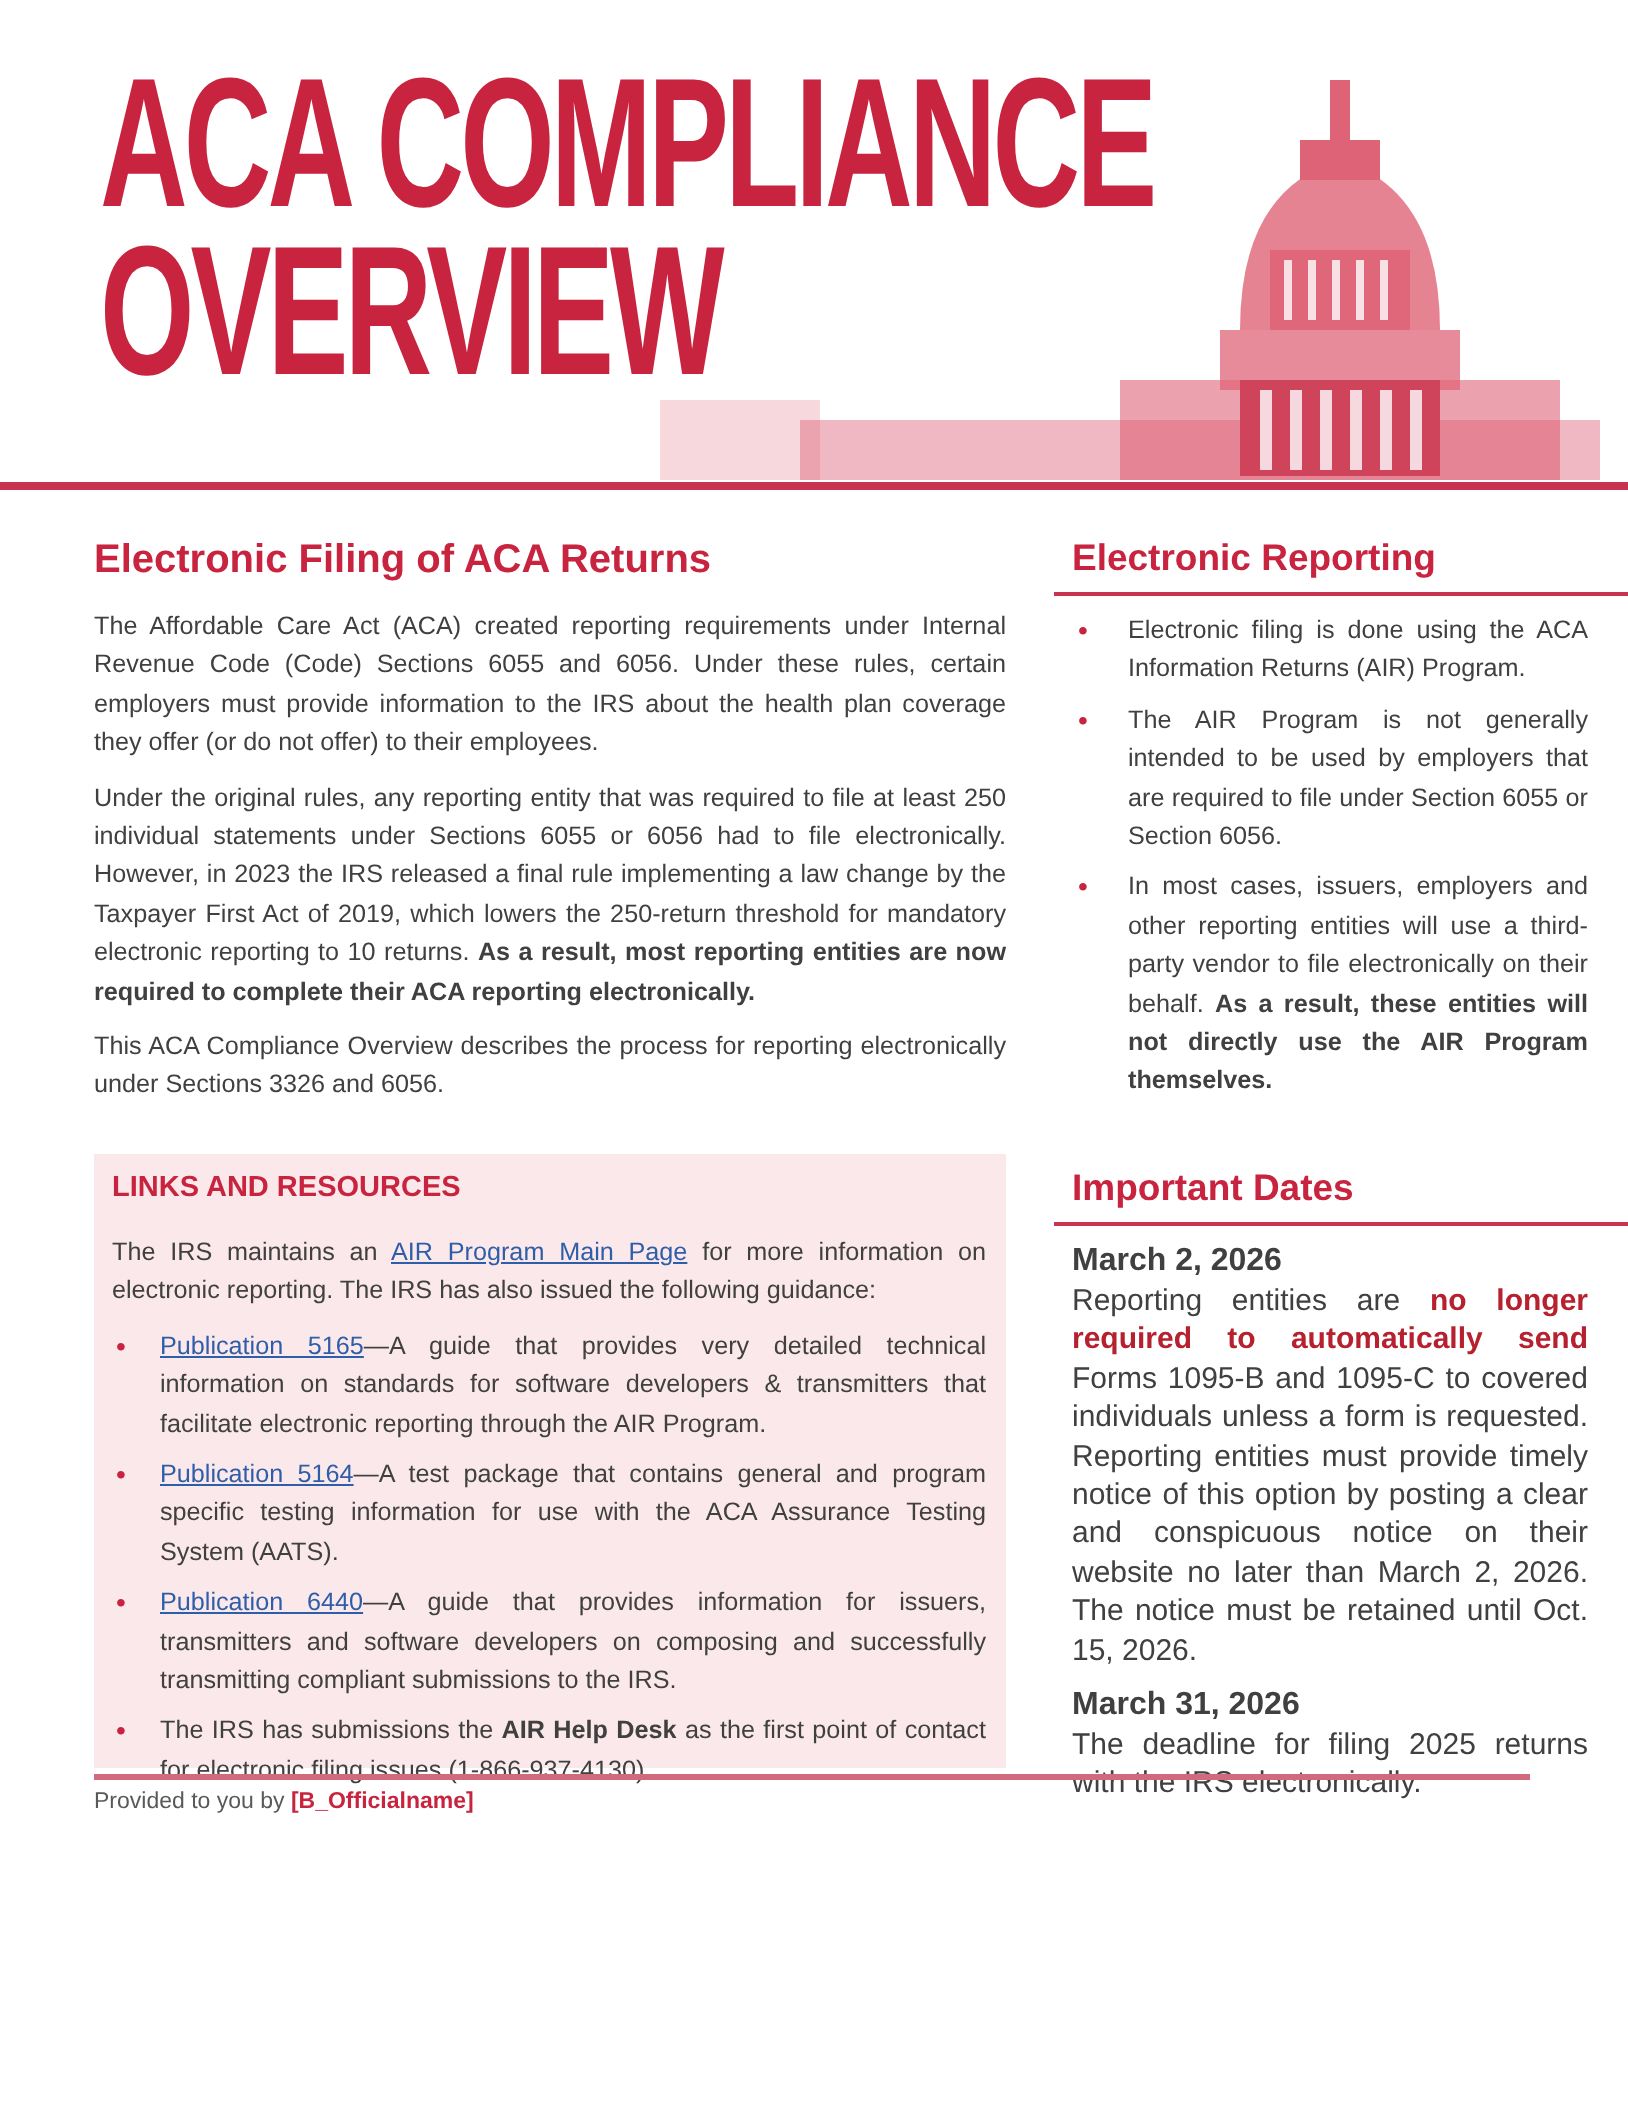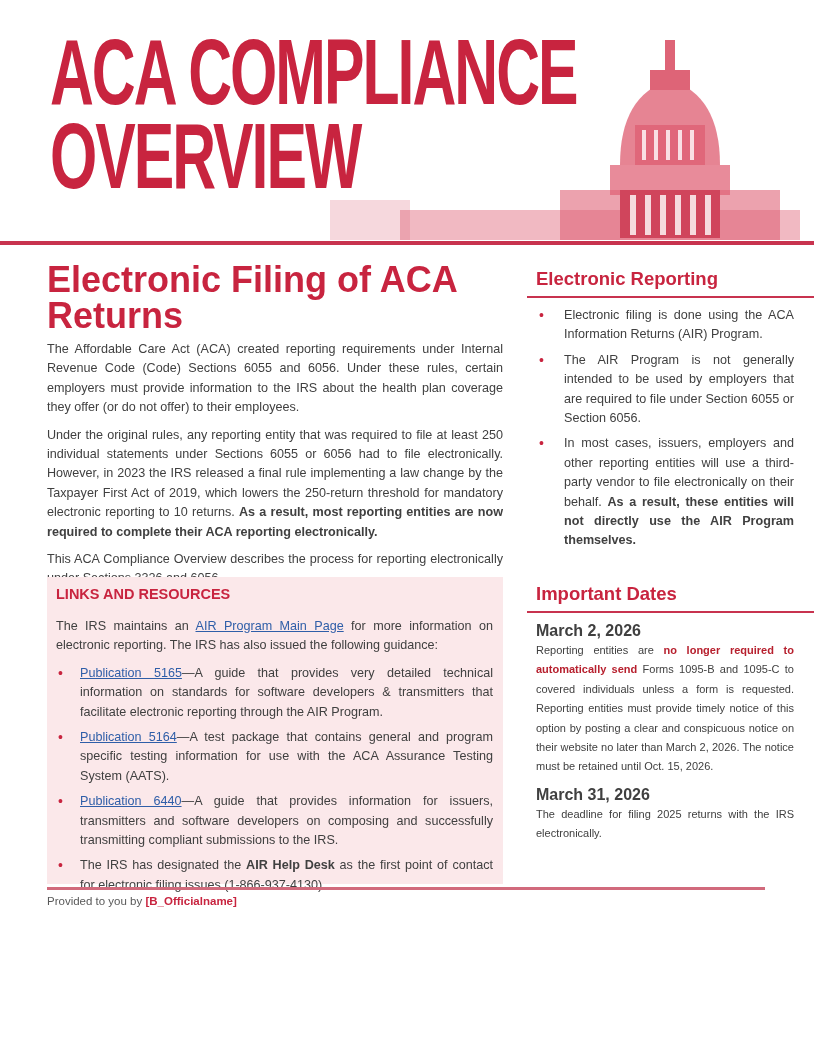--- a/index.html
+++ b/index.html
@@ -8,21 +8,21 @@
   .hero { position:absolute; left:0; top:0; width:684px; height:248px; }
   .hero-title { position:absolute; left:50px; top:30px; margin:0;
     font-family:"Liberation Sans", sans-serif; font-weight:700; color:#c8243f;
     font-size:92px; line-height:84px; letter-spacing:-3px; transform:scaleX(0.66);
     transform-origin:left top; white-space:nowrap; }
   .capitol { position:absolute; left:280px; top:15px; width:534px; height:230px; }
   .hero-rule { position:absolute; left:0; top:241px; width:814px; height:4px; background:#c8334f; }
 
   .left { position:absolute; left:47px; top:262px; width:456px; }
   .right { position:absolute; left:527px; top:262px; width:287px; }
-  h1.main-title { margin:0 0 6px 0; color:#c8243f; font-size:36px; line-height:36px; font-weight:700; }
+  h1.main-title { margin:0 0 6px 0; color:#c8243f; font-size:20px; line-height:36px; font-weight:700; }
   p.body { margin:0 0 8px 0; font-size:12.6px; line-height:19.4px; text-align:justify; }
   b { color:#404040; }
 
   .links-box { position:absolute; left:47px; top:577px; width:456px; height:307px;
     background:#fbe8ea; }
   .links-inner { padding:6px 10px 0 9px; }
   .links-title { margin:0 0 12px 0; color:#c8243f; font-size:14.5px; font-weight:700; line-height:22px; }
   .link { color:#2f5ea8; text-decoration:underline; }
   ul.list { margin:0; padding:0; list-style:none; }
   ul.list li { position:relative; padding-left:24px; margin-bottom:6px;
@@ -33,21 +33,21 @@
   .footer { position:absolute; left:47px; top:895px; font-size:11.5px; color:#595959; }
   .footer .brand { color:#c8243f; font-weight:700; }
 
   h2.side { margin:0; color:#c8243f; font-size:18.5px; font-weight:700; line-height:34px; padding-left:9px; }
   .side-rule { height:2px; background:#c8334f; margin:0 0 8px 0; width:287px; }
   .right ul.list li { padding-left:37px; text-align:justify; padding-right:20px; margin-bottom:6px; }
   .right ul.list li .dot { left:12px; }
   .right .left-just { text-align:left; }
   .dates { padding:0 20px 0 9px; }
   .date-head { margin:8px 0 0 0; font-size:16px; font-weight:700; color:#404040; line-height:20px; }
-  .date-body { margin:0; font-size:11px; line-height:19.4px; text-align:justify; }
+  .date-body { margin:0; font-size:15px; line-height:19.4px; text-align:justify; }
   .red-bold { color:#b7202e; font-weight:700; }
 </style>
 </head>
 <body>
 
 <div class="hero">
   <h1 class="hero-title">
     <span>ACA COMPLIANCE</span><br>
     <span>OVERVIEW</span>
   </h1>
@@ -88,21 +88,21 @@
 </div>
 
 <div class="links-box">
   <div class="links-inner">
     <div class="links-title">LINKS AND RESOURCES</div>
     <p class="body"><span>The IRS maintains an </span><a class="link">AIR Program Main Page</a><span> for more information on electronic reporting. The IRS has also issued the following guidance:</span></p>
     <ul class="list">
       <li><span class="dot">•</span><a class="link">Publication 5165</a><span>—A guide that provides very detailed technical information on standards for software developers &amp; transmitters that facilitate electronic reporting through the AIR Program.</span></li>
       <li><span class="dot">•</span><a class="link">Publication 5164</a><span>—A test package that contains general and program specific testing information for use with the ACA Assurance Testing System (AATS).</span></li>
       <li><span class="dot">•</span><a class="link">Publication 6440</a><span>—A guide that provides information for issuers, transmitters and software developers on composing and successfully transmitting compliant submissions to the IRS.</span></li>
-      <li><span class="dot">•</span><span>The IRS has designated the </span><b>AIR Help Desk</b><span> as the first point of contact for electronic filing issues (1-866-937-4130).</span></li>
+      <li><span class="dot">•</span><span>The IRS has submissions the </span><b>AIR Help Desk</b><span> as the first point of contact for electronic filing issues (1-866-937-4130).</span></li>
     </ul>
   </div>
 </div>
 
 <div class="right">
   <h2 class="side">Electronic Reporting</h2>
   <div class="side-rule"></div>
   <ul class="list">
     <li class="left-just"><span class="dot">•</span><span>Electronic filing is done using the ACA Information Returns (AIR) Program.</span></li>
     <li><span class="dot">•</span><span>The AIR Program is not generally intended to be used by employers that are required to file under Section 6055 or Section 6056.</span></li>

